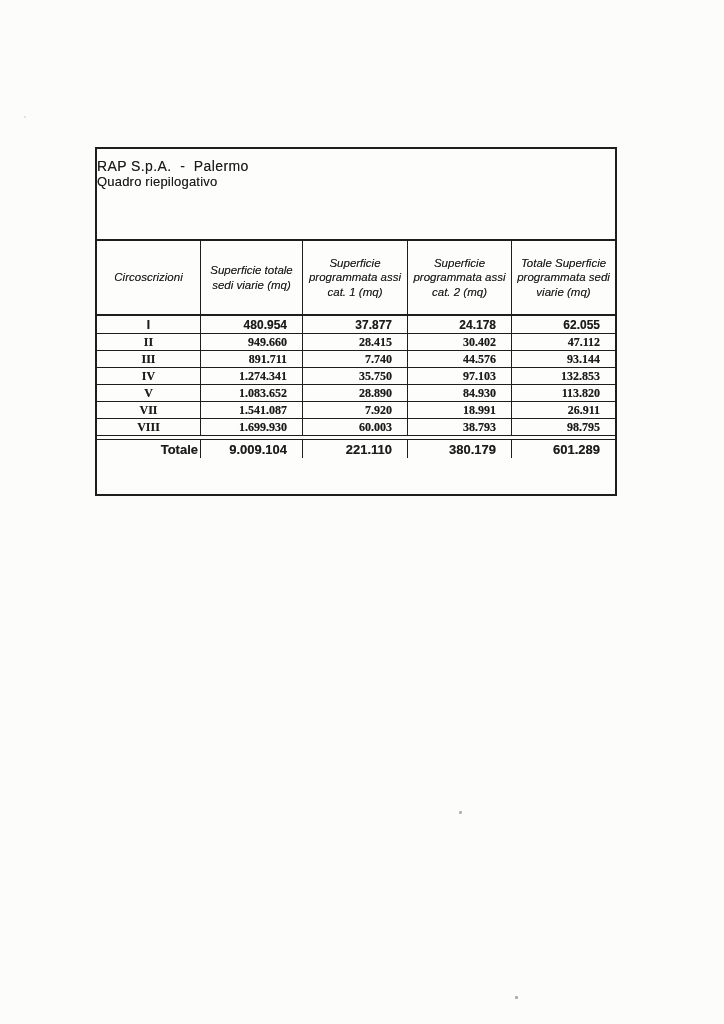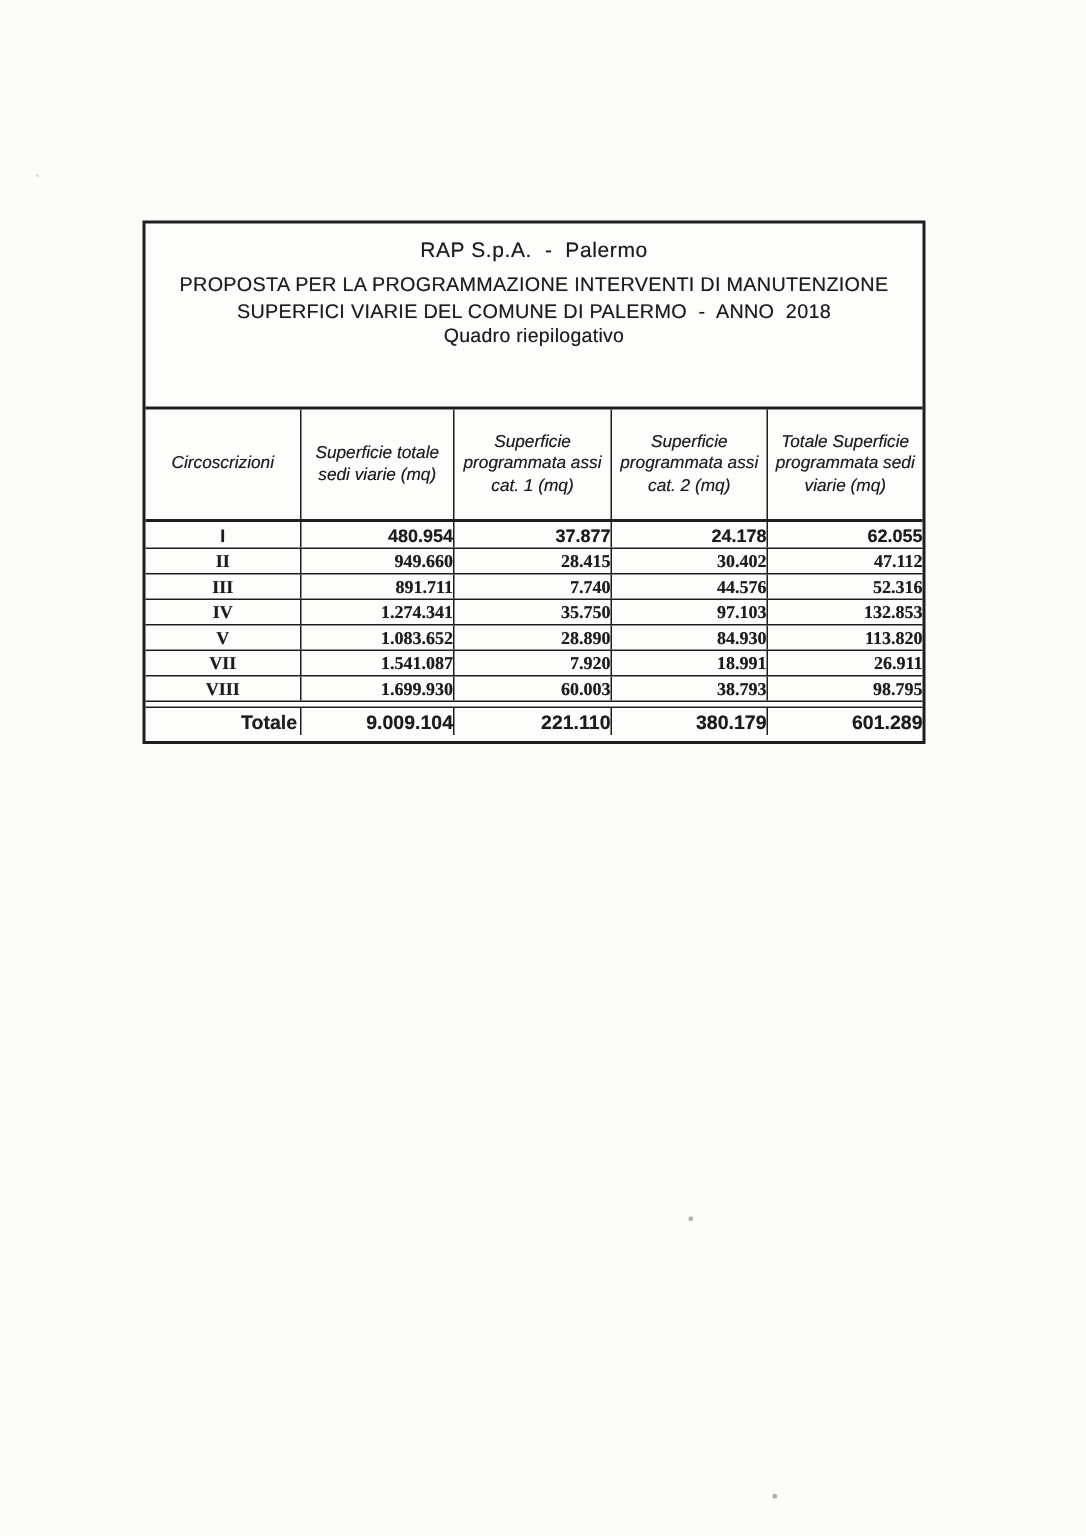--- a/index.html
+++ b/index.html
@@ -21,24 +21,23 @@
     top: 147px;
     width: 522px;
     height: 349px;
     box-sizing: border-box;
     border: 2px solid #1e1e1e;
     background: #fdfdfb;
     text-shadow: 0 0 0.5px rgba(25,25,25,0.55);
   }
   
   .titleblock {
-    height: 124px;
+    height: 92px;
     box-sizing: border-box;
     border-bottom: 2px solid #1e1e1e;
-    text-align: center;
   }
   .org {
     padding-top: 9px;
     font-size: 14px;
     letter-spacing: 0.4px;
     white-space: pre;
   }
   .doctitle {
     margin-top: 7px;
     font-size: 13.2px;
@@ -81,21 +80,21 @@
   .data-row {
     height: 17px;
     box-sizing: border-box;
     font-weight: bold;
     font-size: 12px;
   }
   .data-row + .data-row { border-top: 1.5px solid #1e1e1e; font-family: Liberation Serif, serif; }
   .cell.label { justify-content: center; }
   .cell.num {
     justify-content: flex-end;
-    padding-right: 0;
+    padding-right: 15px;
   }
   
   .gap { height: 3px; }
   .total-row {
     border-top: 1.5px solid #1e1e1e;
     height: 19px;
     box-sizing: border-box;
     font-weight: bold;
     font-size: 13px;
   }
@@ -113,24 +112,20 @@
   .speck2 { left: 515px; top: 996px; width: 3px; height: 3px; opacity: 0.6; }
   .speck3 { left: 24px;  top: 116px; width: 2px; height: 2px; opacity: 0.25; }
 </style>
 </head>
 <body>
 
 <div class="doc">
 
   <div class="titleblock">
     <div class="org">RAP S.p.A.  -  Palermo</div>
-    <div class="doctitle">
-      <div>PROPOSTA PER LA PROGRAMMAZIONE INTERVENTI DI MANUTENZIONE</div>
-      <div>SUPERFICI VIARIE DEL COMUNE DI PALERMO  -  ANNO  2018</div>
-    </div>
     <div class="subtitle">Quadro riepilogativo</div>
   </div>
 
   <div class="grid header-row">
     <div>Circoscrizioni</div>
     <div>Superficie totale
 sedi viarie (mq)</div>
     <div>Superficie
 programmata assi
 cat. 1 (mq)</div>
@@ -158,21 +153,21 @@
       <div class="cell num">28.415</div>
       <div class="cell num">30.402</div>
       <div class="cell num">47.112</div>
     </div>
 
     <div class="grid data-row">
       <div class="cell label">III</div>
       <div class="cell num">891.711</div>
       <div class="cell num">7.740</div>
       <div class="cell num">44.576</div>
-      <div class="cell num">52.316</div>
+      <div class="cell num">93.144</div>
     </div>
 
     <div class="grid data-row">
       <div class="cell label">IV</div>
       <div class="cell num">1.274.341</div>
       <div class="cell num">35.750</div>
       <div class="cell num">97.103</div>
       <div class="cell num">132.853</div>
     </div>
 

